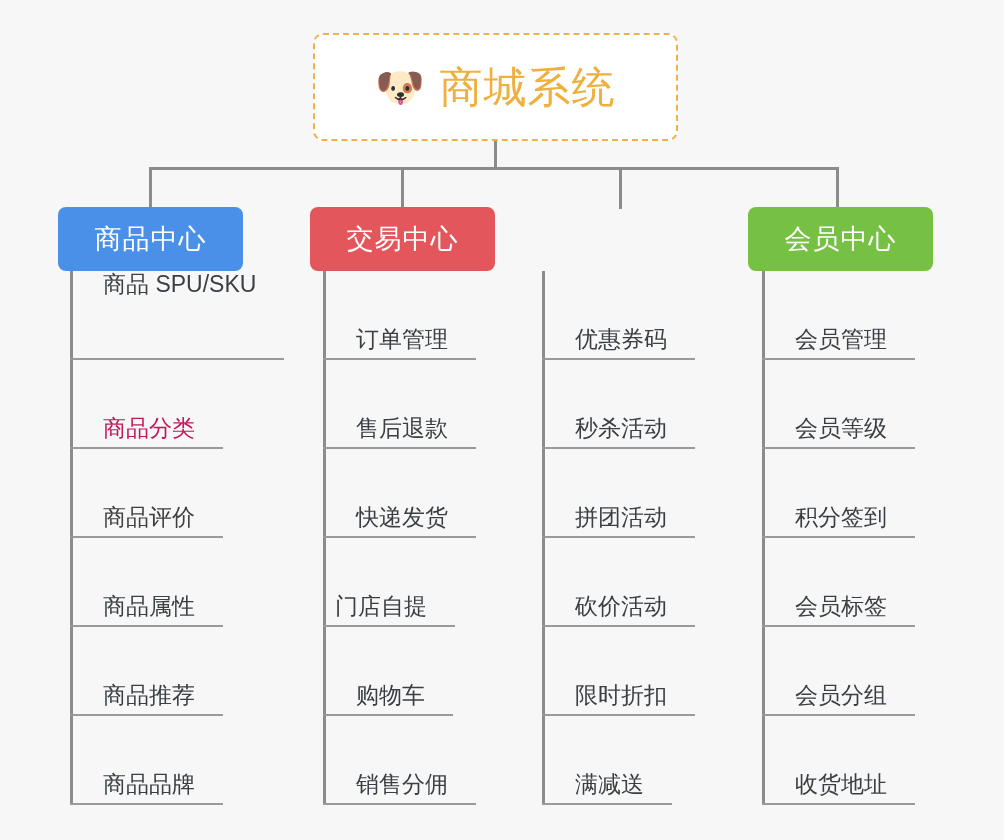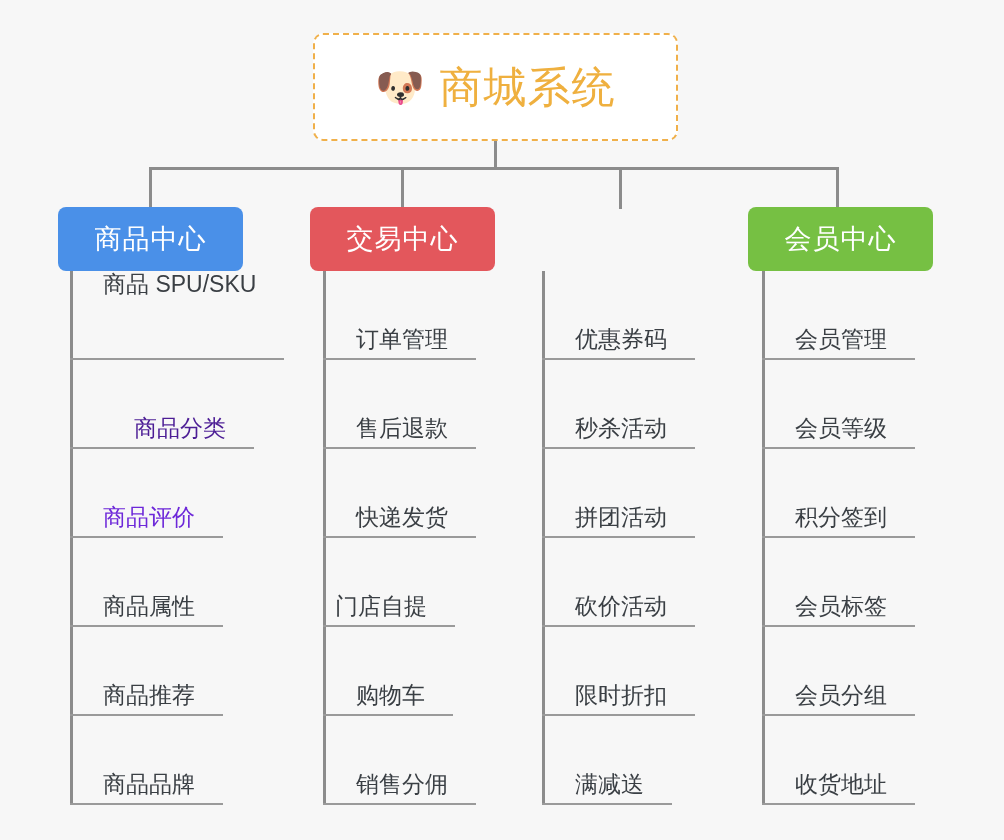--- a/index.html
+++ b/index.html
@@ -133,25 +133,25 @@
     <span>会员中心</span>
   </div>
 
   <div class="leaf-col" style="left:70px;">
     <div class="leaf-spine" style="height: 534px; background: rgb(140, 140, 140);"></div>
     <div class="leaf-item" style="top:0px;justify-content:space-between;">
       <div class="leaf-text" style="color: rgb(58, 63, 68);">商品 SPU/SKU</div>
       <div class="leaf-underline" style="background: rgb(154, 154, 154);"></div>
     </div>
     <div class="leaf-item" style="top:89px;">
-      <div class="leaf-text" style="color: #4c1d95; margin-left: 31px;">商品分类</div>
-      <div class="leaf-underline" style="background: rgb(154, 154, 154);"></div>
-    </div>
-    <div class="leaf-item" style="top:178px;">
-      <div class="leaf-text" style="color: #6d28d9;">商品评价</div>
+      <div class="leaf-text" style="color: #be185d;">商品分类</div>
+      <div class="leaf-underline" style="background: rgb(154, 154, 154);"></div>
+    </div>
+    <div class="leaf-item" style="top:178px;">
+      <div class="leaf-text" style="color: #404040;">商品评价</div>
       <div class="leaf-underline" style="background: rgb(154, 154, 154);"></div>
     </div>
     <div class="leaf-item" style="top:267px;">
       <div class="leaf-text" style="color: rgb(58, 63, 68);">商品属性</div>
       <div class="leaf-underline" style="background: rgb(154, 154, 154);"></div>
     </div>
     <div class="leaf-item" style="top:356px;">
       <div class="leaf-text" style="color: rgb(58, 63, 68);">商品推荐</div>
       <div class="leaf-underline" style="background: rgb(154, 154, 154);"></div>
     </div>

